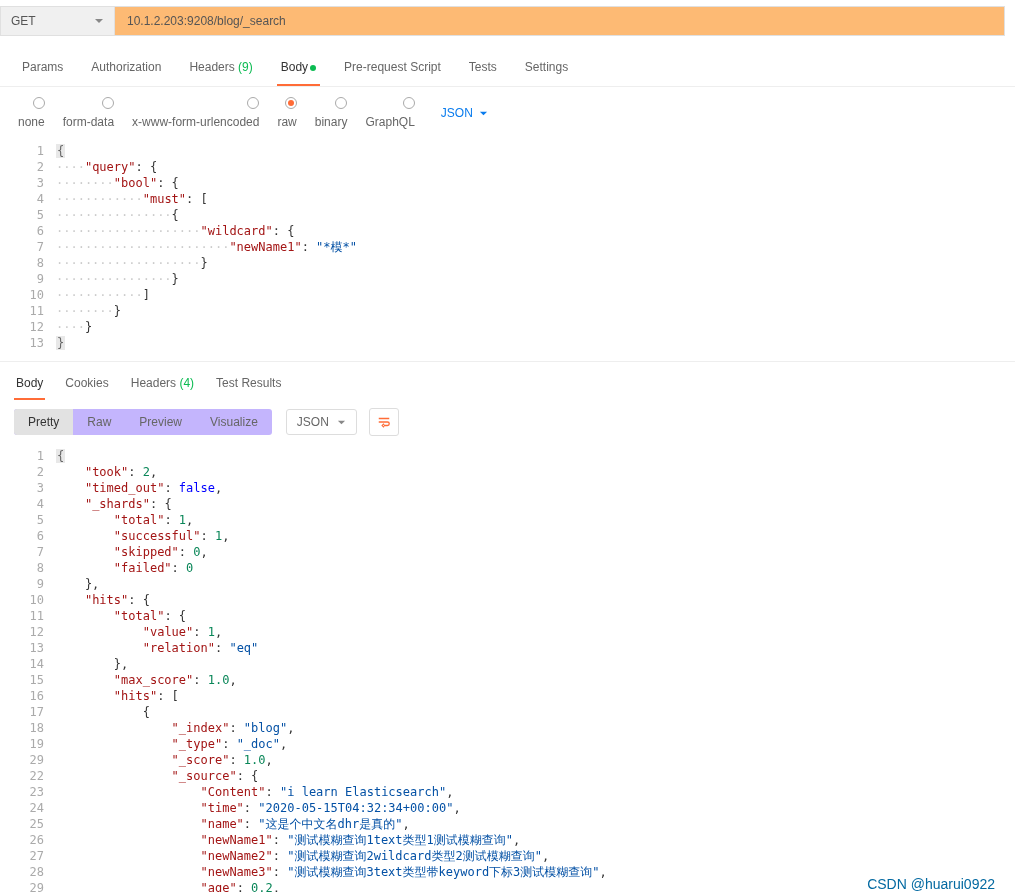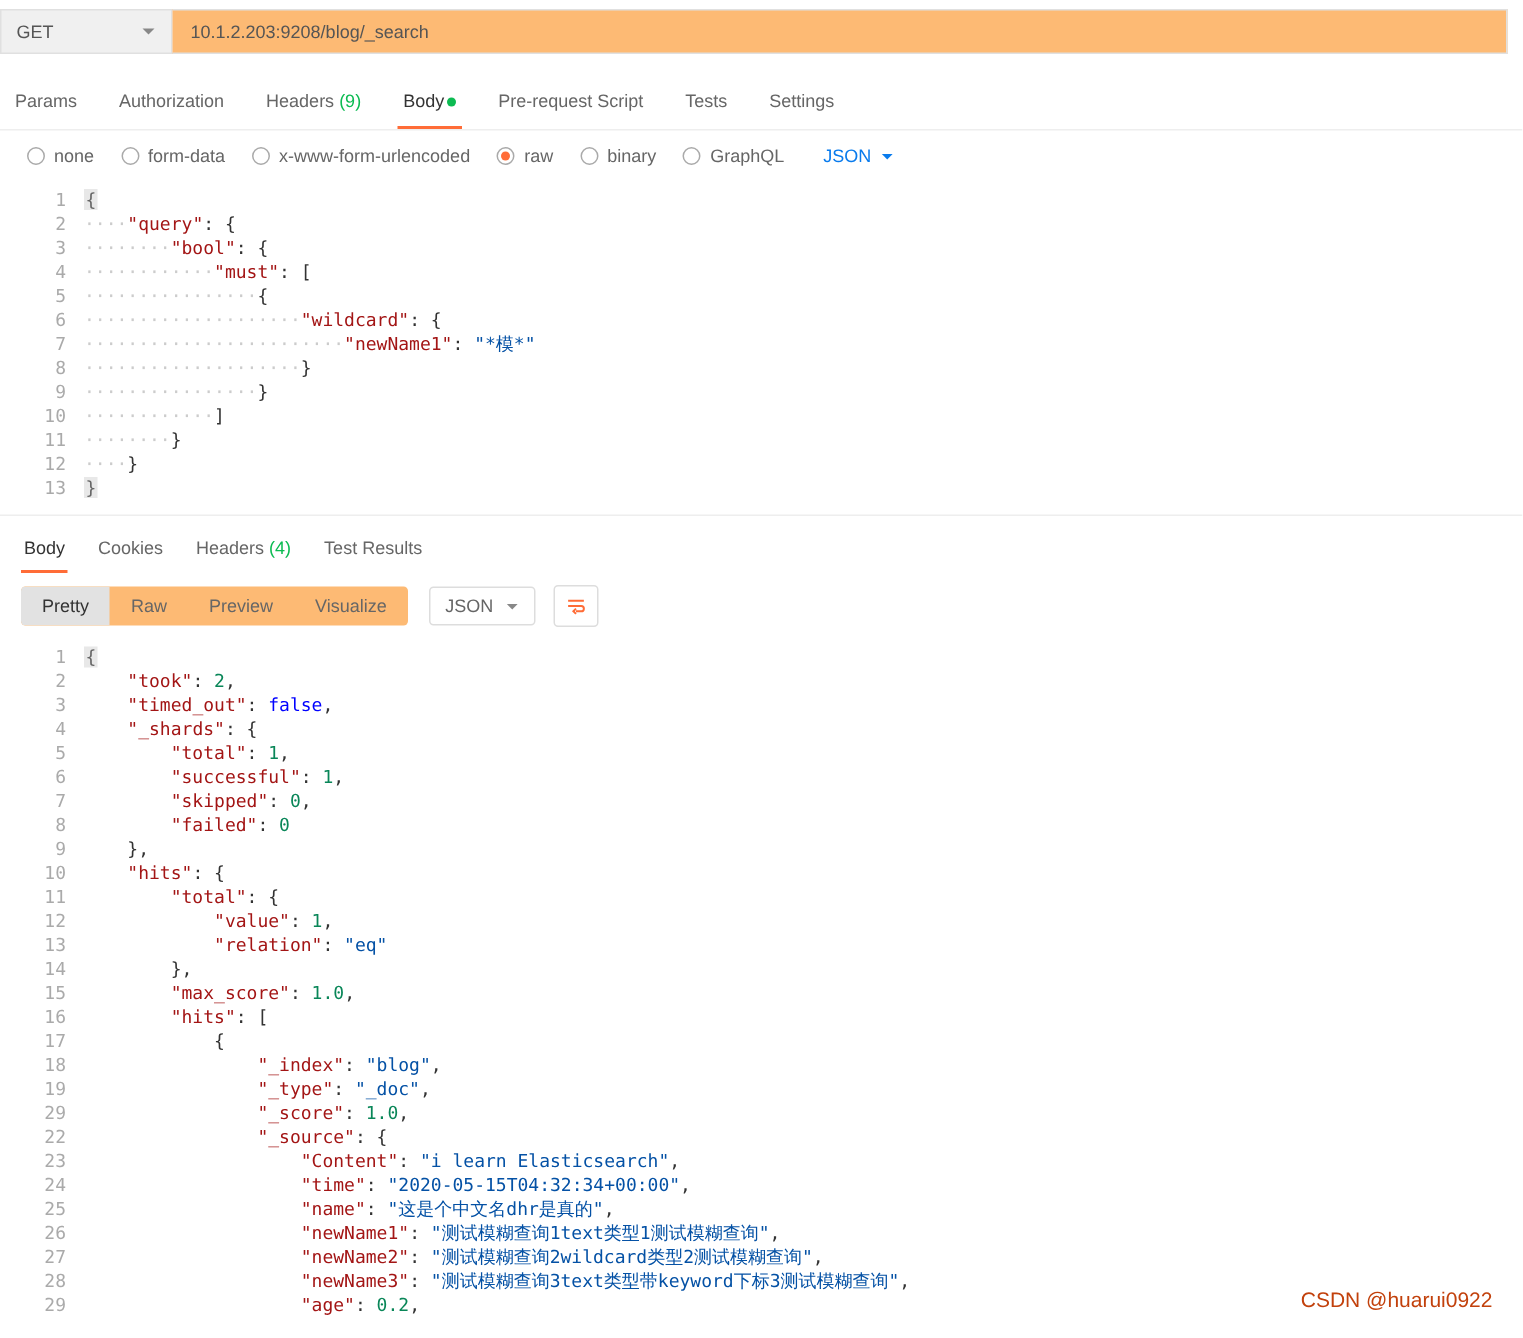--- a/index.html
+++ b/index.html
@@ -3,28 +3,28 @@
   <meta charset="utf-8">
   <style>
     * { box-sizing: border-box; margin: 0; padding: 0; }
     body { font-family: -apple-system, BlinkMacSystemFont, "Segoe UI", Arial, sans-serif; font-size: 12px; color: #212121; background: #fff; width: 1015px; }
     
     .url-bar { display: flex; align-items: center; padding: 6px 10px 6px 0; gap: 0; }
     .method-select { background: #f0f0f0; border: 1px solid #e0e0e0; padding: 7px 10px; width: 115px; display: flex; align-items: center; justify-content: space-between; font-size: 12px; color: #555; font-weight: 500; }
     .method-select svg { width: 10px; height: 10px; fill: #888; }
     .url-input { flex: 1; padding: 7px 12px; border: 1px solid #e0e0e0; border-left: none; font-size: 12px; color: #555; background: #fdba74; }
     
-    .tabs-row { display: flex; align-items: center; gap: 20px; padding: 12px 18px 0 6px; border-bottom: 1px solid #eee; }
+    .tabs-row { display: flex; align-items: center; gap: 20px; padding: 12px 18px 0 18px; border-bottom: 1px solid #eee; }
     .tab { padding: 6px 4px 10px 4px; color: #666; cursor: pointer; font-size: 12px; border-bottom: 2px solid transparent; }
     .tab.active { color: #333; border-bottom: 2px solid #ff6c37; }
     .tab .num { color: #0cbb52; }
     .tab.body-tab .dot { display:inline-block; width:6px; height:6px; background:#0cbb52; border-radius:50%; margin-left:2px; vertical-align:middle; }
     
     .body-type-row { display: flex; align-items: center; gap: 18px; padding: 10px 18px; font-size: 12px; }
-    .radio-opt { display: flex; align-items: center; gap: 6px; color: #666; cursor: pointer; }
+    .radio-opt { display: flex; align-items: flex-end; gap: 6px; color: #666; cursor: pointer; flex-direction: column; }
     .radio { width: 12px; height: 12px; border: 1px solid #aaa; border-radius: 50%; display: inline-flex; align-items: center; justify-content: center; }
     .radio.checked::after { content: ""; width: 6px; height: 6px; background: #ff6c37; border-radius: 50%; }
     .lang-select { color: #097bed; cursor: pointer; display: flex; align-items: center; gap: 6px; margin-left: 8px; }
     .lang-select svg { width: 9px; height: 9px; fill: #097bed; }
     
     .code-editor { font-family: "Consolas", "Monaco", monospace; font-size: 12px; line-height: 16px; padding: 4px 0; }
     .code-line { display: flex; }
     .gutter { width: 56px; text-align: right; padding-right: 12px; color: #aaa; user-select: none; flex-shrink: 0; }
     .code { white-space: pre; color: #333; }
     .code .k { color: #a31515; }
@@ -34,29 +34,29 @@
     .code .p { color: #333; }
     .code .dot-ws { color: #ccc; }
     .code .cursor-mark { background: #e8e8e8; color: #666; padding: 0 1px; }
     
     .response-tabs { display: flex; align-items: center; gap: 18px; padding: 10px 14px 0 14px; border-top: 1px solid #eee; margin-top: 6px; }
     .resp-tab { padding: 4px 2px 8px 2px; color: #666; cursor: pointer; font-size: 12px; border-bottom: 2px solid transparent; }
     .resp-tab.active { color: #333; border-bottom: 2px solid #ff6c37; }
     .resp-tab .count { color: #0cbb52; }
     
     .resp-toolbar { display: flex; align-items: center; gap: 0; padding: 8px 14px; }
-    .view-btns { display: flex; background: #fdba74; border-radius: 3px; overflow: hidden; }
+    .view-btns { display: flex; background: #c4b5fd; border-radius: 3px; overflow: hidden; }
     .view-btn { padding: 6px 14px; color: #666; cursor: pointer; font-size: 12px; }
     .view-btn.active { background: #e2e2e2; color: #333; }
     .fmt-select { margin-left: 14px; border: 1px solid #ddd; padding: 5px 10px; color: #666; display: flex; align-items: center; gap: 8px; cursor: pointer; border-radius: 3px; font-size: 12px; }
     .fmt-select svg { width: 9px; height: 9px; fill: #888; }
     .wrap-btn { margin-left: 12px; width: 30px; height: 28px; border: 1px solid #ddd; display: flex; align-items: center; justify-content: center; cursor: pointer; border-radius: 3px; color: #ff6c37; }
     .wrap-btn svg { width: 14px; height: 14px; stroke: #ff6c37; fill: none; stroke-width: 1.5; }
     
-    .watermark { position: absolute; right: 20px; bottom: 8px; color: #c2410c; font-size: 14px; }
+    .watermark { position: absolute; right: 20px; bottom: 8px; color: #0369a1; font-size: 14px; }
     .container { position: relative; }
   </style>
 </head>
 <body>
 
 <div class="container">
 
   <div class="url-bar">
     <div class="method-select">
       <span>GET</span>

